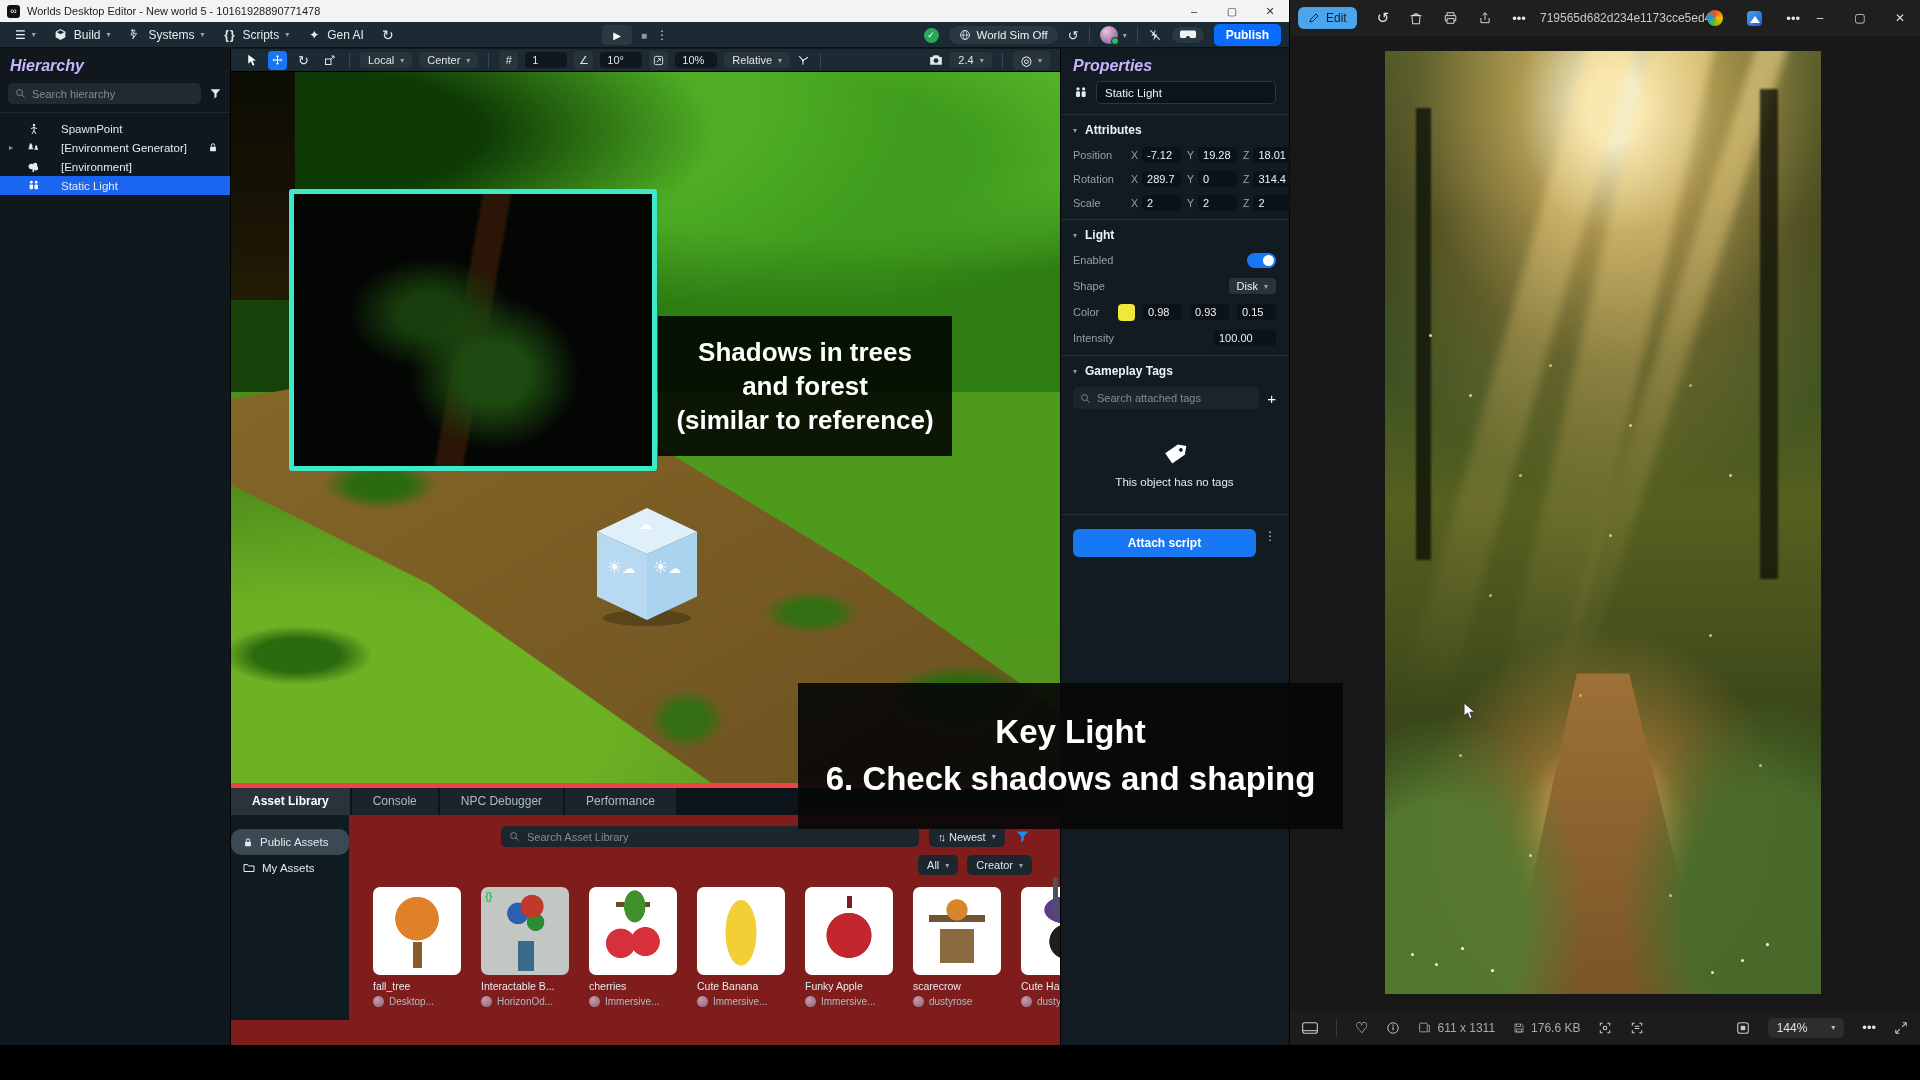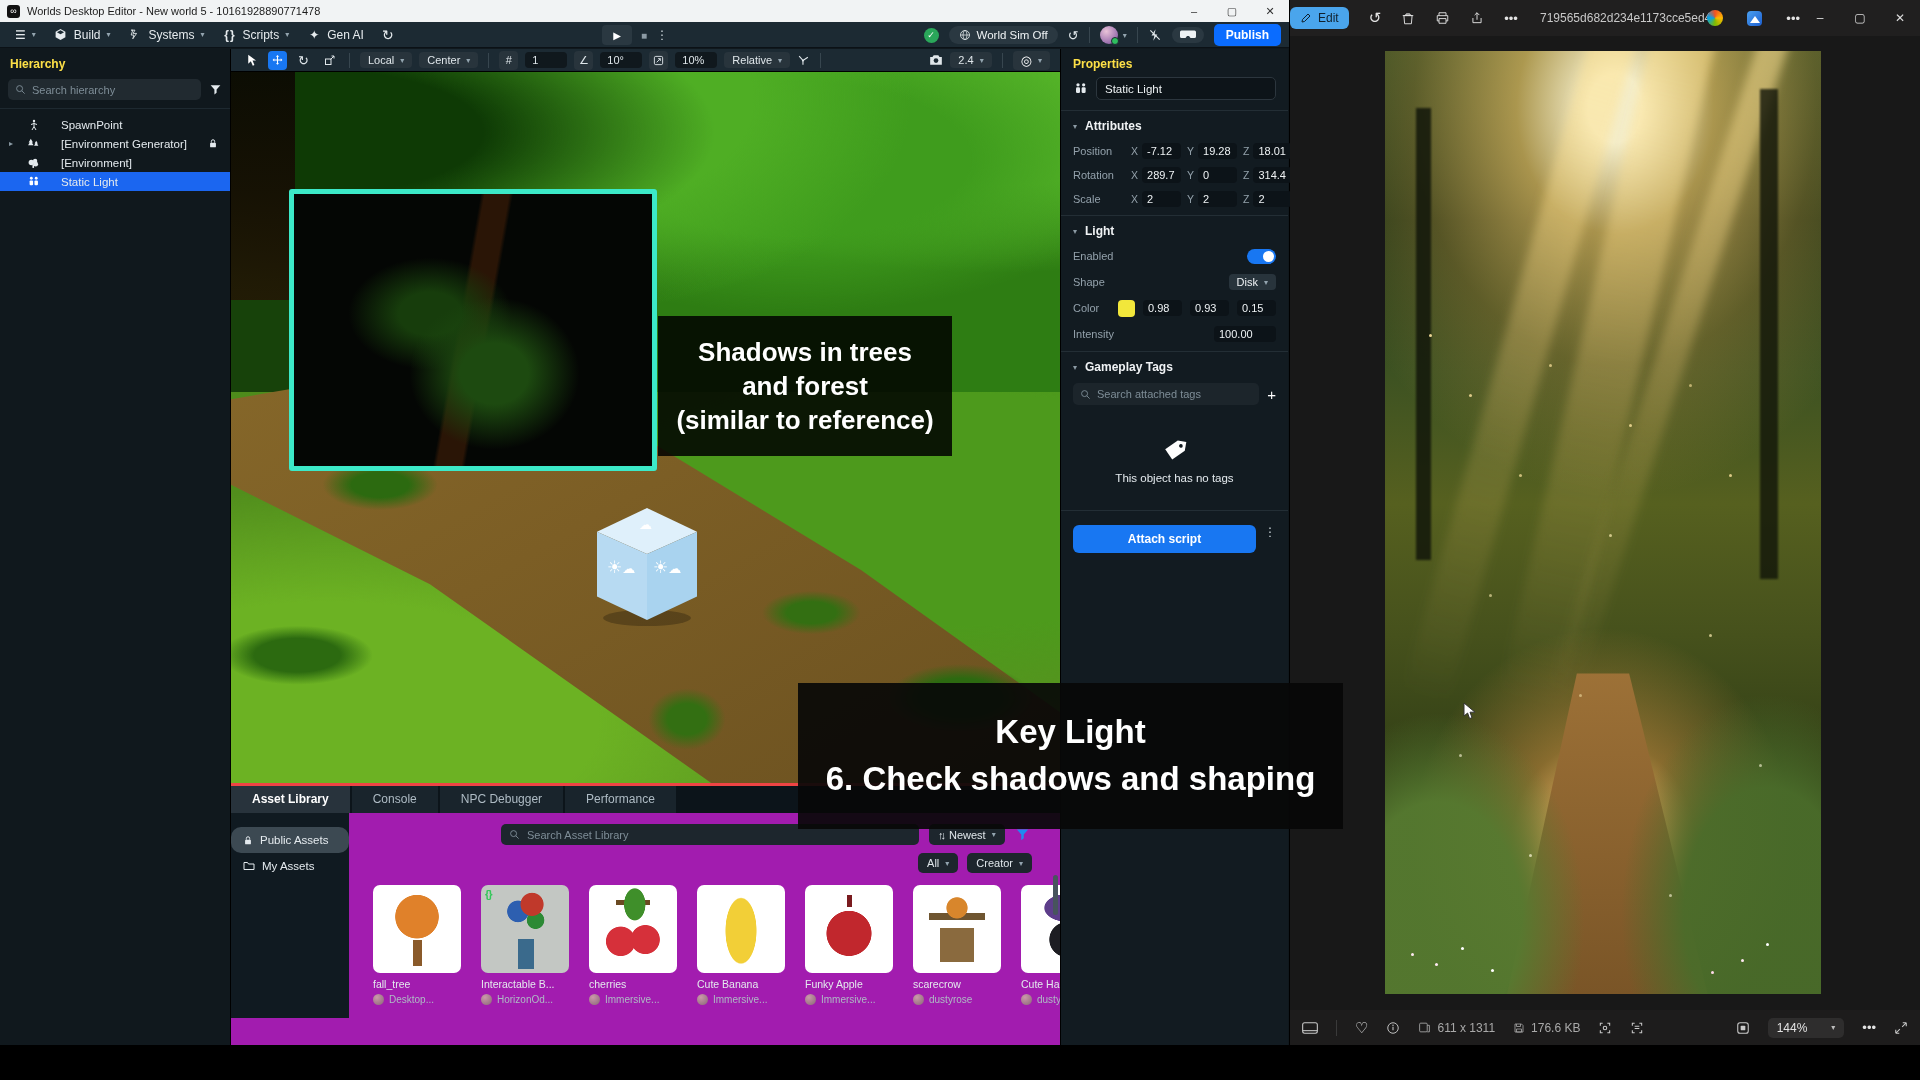--- a/index.html
+++ b/index.html
@@ -39,21 +39,21 @@
             background:radial-gradient(circle at 35% 30%, #e9c2d8, #9a6fae 70%, #5d4a78); }
   .avatar::after { content:""; position:absolute; right:-1px; bottom:-1px; width:6px; height:6px;
                    border-radius:50%; background:#2fbf5f; border:1px solid #1c2a33; }
   .vdiv { width:1px; height:16px; background:#37464f; }
   .publish-btn { background:#0a6cff; color:#fff; border-radius:5px; padding:4px 12px; font-size:12px; font-weight:bold; }
 
   .main { position:absolute; top:49px; left:0; width:1289px; height:996px; display:flex; }
 
   
   .hier { width:231px; background:#10181d; border-right:1px solid #000; position:relative; }
-  .panel-title { color:#fde047; font-weight:bold; font-size:12px; padding:8px 10px 6px 10px; }
+  .panel-title { color:#c4b5fd; font-weight:bold; font-size:16px; padding:8px 10px 6px 10px;font-style:italic; }
   .search-row { display:flex; align-items:center; gap:8px; padding:2px 8px 8px 8px; border-bottom:1px solid #1e2930; }
   .search-box { flex:1; display:flex; align-items:center; gap:6px; background:#212a30; border-radius:5px;
                 height:21px; padding:0 7px; }
   .search-box input { background:transparent; border:none; outline:none; color:#cfd9de; font-size:11px; width:100%; }
   .search-box input::placeholder { color:#7e8d97; }
   .hier-list { padding-top:6px; }
   .hier-item { display:flex; align-items:center; gap:21px; height:19px; padding-left:27px; position:relative;
                color:#e4eaee; font-size:11.5px; }
   .hier-item .tw { position:absolute; left:9px; color:#8b9aa4; font-size:8px; }
   .hier-item .lock { position:absolute; right:12px; }
@@ -114,21 +114,21 @@
   .cube { left:366px; top:436px; width:100px; height:112px; }
   .cube::before { content:""; position:absolute; left:6px; bottom:-6px; width:88px; height:16px; border-radius:50%;
                   background:rgba(0,0,0,0.25); }
   .cube .face { position:absolute; inset:0; }
   .cube .f-top   { clip-path:polygon(50% 0, 100% 21%, 50% 41%, 0 21%); background:#dff0fb; }
   .cube .f-left  { clip-path:polygon(0 21%, 50% 41%, 50% 100%, 0 79%); background:#b7daf2; }
   .cube .f-right { clip-path:polygon(100% 21%, 50% 41%, 50% 100%, 100% 79%); background:#a9d3ef; }
   .cube .glyph { position:absolute; color:#fff; }
 
   
-  .asset-panel { height:272px; background:#a21caf; border-top:3px solid #ef4444; position:relative; overflow:hidden; }
+  .asset-panel { height:272px; background:#7f1d1d; border-top:5px solid #ef4444; position:relative; overflow:hidden; }
   .tabs-row { height:27px; background:#0c141a; display:flex; }
   .tab { padding:0 21px; line-height:27px; font-size:12px; color:#aebbc4; background:#19242c; margin-right:2px; }
   .tab.active { background:#28333c; color:#fff; font-weight:bold; }
   .ap-body { display:flex; height:205px; }
   .ap-side { width:118px; background:#101a21; padding-top:14px; }
   .ap-side-item { display:flex; align-items:center; gap:7px; height:26px; padding-left:12px;
                   color:#e4eaee; font-size:11.5px;border-radius:10px; }
   .ap-side-item.active { background:#3c4952; }
   .ap-main { flex:1; position:relative; }
   .ap-search-row { position:absolute; left:152px; top:11px; display:flex; align-items:center; gap:10px; }
@@ -216,21 +216,21 @@
   .tag-search input::placeholder { color:#7e8d97; }
   .plus { color:#fff; font-size:15px; }
   .tag-empty { display:flex; flex-direction:column; align-items:center; gap:9px; padding:22px 0 26px 0; }
   .tag-empty .txt { color:#e4eaee; font-size:11.5px; }
   .attach-row { display:flex; gap:8px; margin-top:14px; }
   .attach-btn { flex:1; background:#1877f2; border-radius:6px; height:28px; color:#fff; font-weight:bold;
                 font-size:12px; display:flex; align-items:center; justify-content:center; }
 
   
   .photos { position:absolute; left:1290px; top:0; width:630px; height:1045px; background:#181818; }
-  .ph-titlebar { height:36px; background:#201f1f; display:flex; align-items:center; padding:0 0; gap:20px;
+  .ph-titlebar { height:36px; background:#201f1f; display:flex; align-items:center; padding:0 8px; gap:20px;
                  position:relative; }
   .edit-pill { background:#4aa5ec; color:#10212e; border-radius:6px; padding:4px 10px; font-size:12px;
                display:flex; align-items:center; gap:6px; }
   .ph-ic { color:#e3e3e3; font-size:13px; display:flex; align-items:center; }
   .ph-title { position:absolute; left:250px; color:#c9c9c9; font-size:12px; }
   .ph-right { position:absolute; right:120px; display:flex; gap:24px; align-items:center; }
   .copilot { width:16px; height:16px; border-radius:50%;
              background:conic-gradient(#f25022,#ffb900,#7fba00,#00a4ef,#f25022); }
   .designer { width:15px; height:15px; border-radius:4px; background:linear-gradient(135deg,#4ba0f0,#1d5fd0);
               position:relative; }

